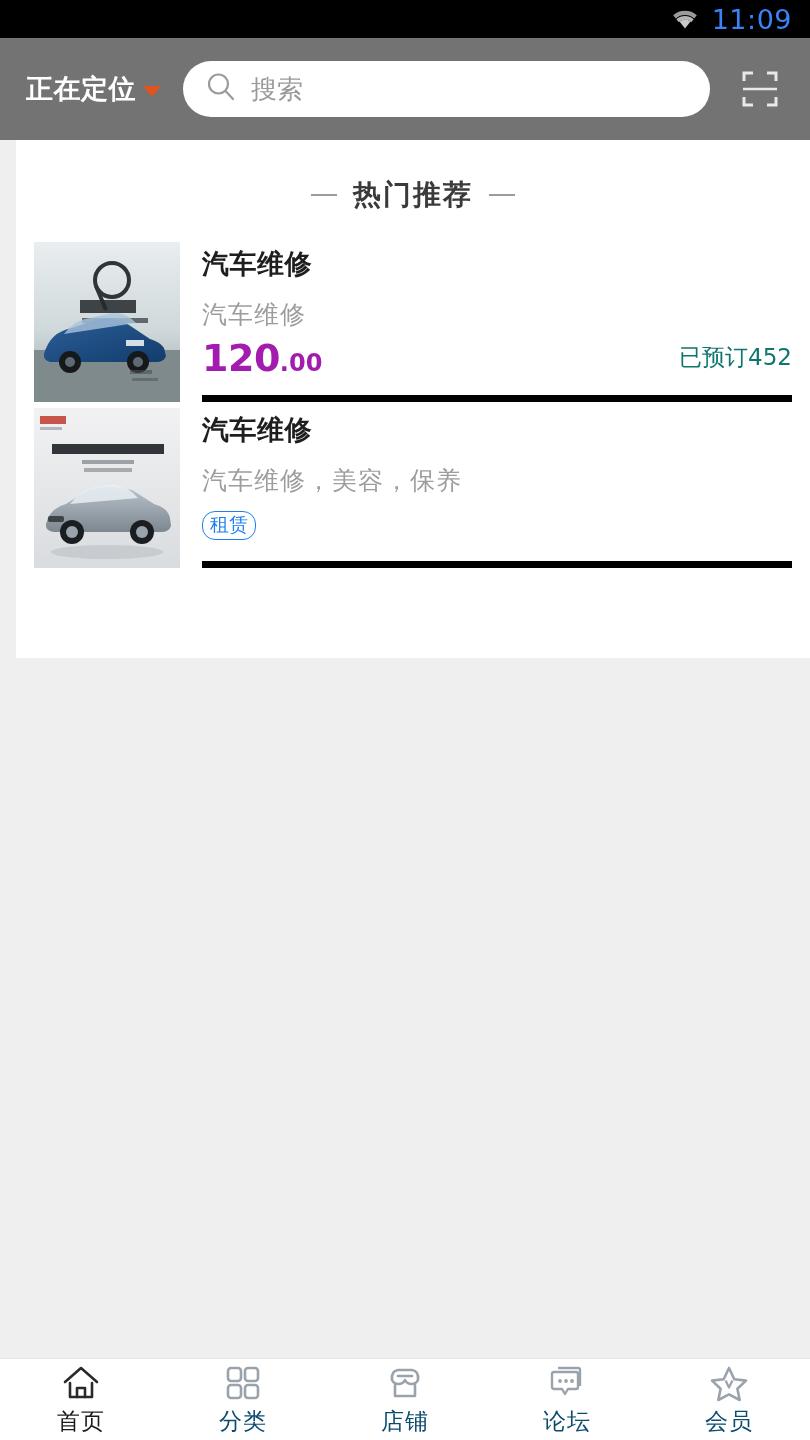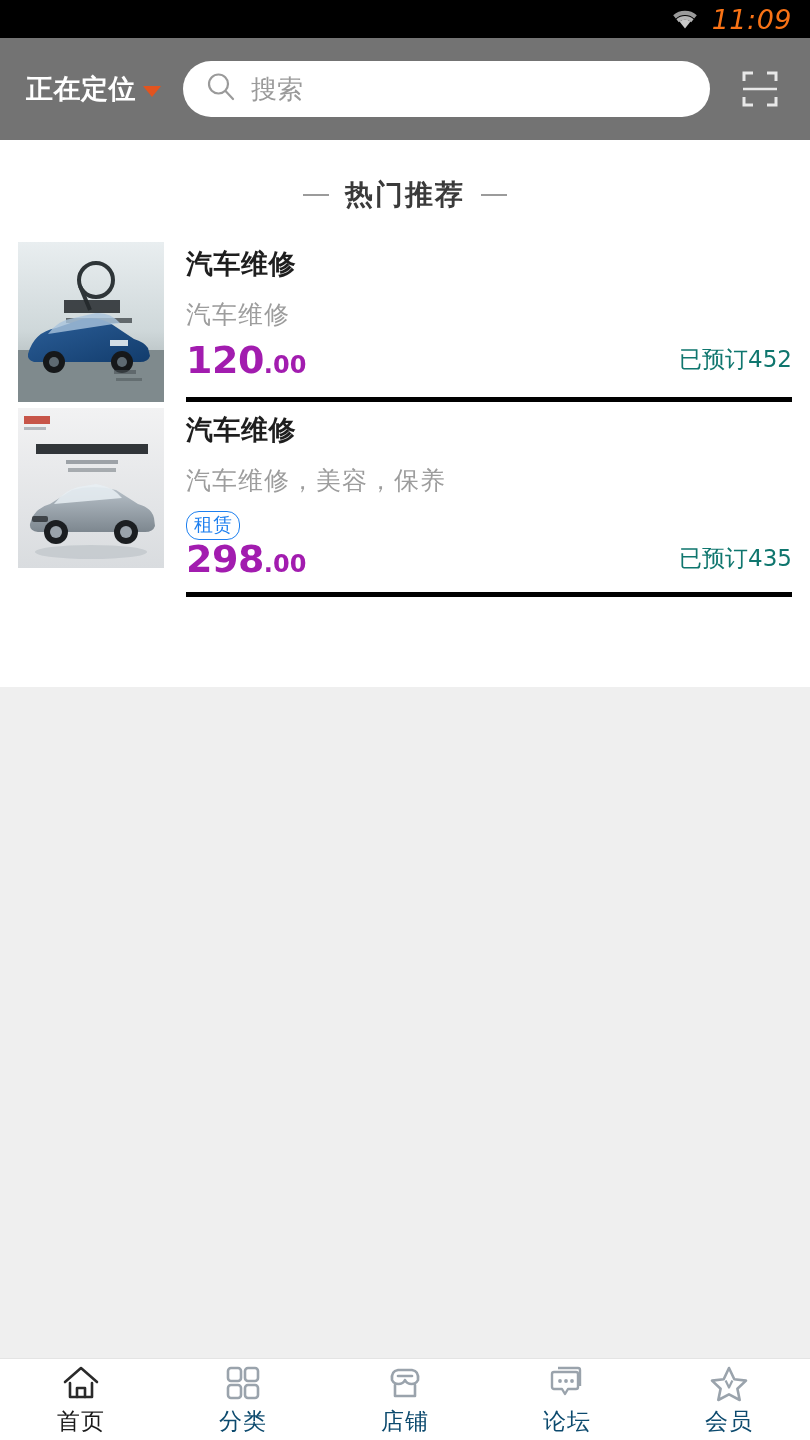--- a/index.html
+++ b/index.html
@@ -12,60 +12,60 @@
   .phone { position:relative; width:810px; height:1440px; background:#efefef; }
 
   
   .statusbar {
     height:38px; background:#000; display:flex;
     align-items:center; justify-content:flex-end;
     padding-right:18px; gap:12px;
   }
   .wifi-icon { width:30px; height:24px; position:relative; }
   .wifi-icon svg { display:block; }
-  .status-time { color:#f97316; font-size:27px; letter-spacing:.5px; line-height:1;font-style:italic; }
+  .status-time { color:#3b82f6; font-size:27px; letter-spacing:.5px; line-height:1; }
 
   
   .appbar {
     height:102px; background:#737373; display:flex;
     align-items:center; padding:0 22px 0 26px;
   }
   .location { display:flex; align-items:center; gap:7px; flex:0 0 auto; }
   .location-text { color:#fff; font-size:27px; font-weight:bold; letter-spacing:.5px; }
   .chev { width:0;height:0;border-left:9px solid transparent;border-right:9px solid transparent;
           border-top:11px solid #e2541f; margin-top:4px; }
 
   .searchbar {
     flex:1 1 auto; height:56px; background:#fff; border-radius:28px;
     margin:0 22px 0 22px; display:flex; align-items:center; padding-left:22px; gap:14px;text-align:right;
   }
   .search-ph { color:#9a9a9a; font-size:26px; }
 
   .scan-btn { width:56px; height:56px; flex:0 0 auto; position:relative; }
 
   
-  .sheet { background:#fff; padding-bottom:12px; }
+  .sheet { background:#fff; padding-bottom:12px;margin-left:16px; }
 
   .section-title {
     display:flex; align-items:center; justify-content:center;
     gap:16px; padding:36px 0 22px 0;
   }
   .section-title .dash { width:26px; height:2px; background:#9b9b9b; }
   .section-title .t { font-size:28px; color:#3a3a3a; font-weight:bold; letter-spacing:2px; }
 
   .card { display:flex; padding:0 18px 0 18px; }
   .card-thumb {
     width:146px; height:160px; flex:0 0 auto; margin-top:6px;
     background:#dfe3e6; overflow:hidden; position:relative;
   }
   .card-thumb svg { display:block; width:100%; height:100%; }
 
   .card-body {
     flex:1 1 auto; margin-left:22px; padding-top:10px;
-    border-bottom:5px solid #000000; padding-bottom:8px;
+    border-bottom:7px solid #000000; padding-bottom:8px;
     display:flex; flex-direction:column;
   }
   .card-title { font-size:27px; font-weight:bold; color:#1e1e1e; letter-spacing:.5px; }
   .card-sub { font-size:25px; color:#9d9d9d; margin-top:16px; letter-spacing:1px; }
   .tag {
     align-self:flex-start; margin-top:14px;
     border:1px solid #1d7fef; color:#1d7fef; font-size:19px;
     padding:2px 7px 3px 7px; border-radius:13px; line-height:1.15;
   }
   .card-foot { display:flex; align-items:flex-end; justify-content:space-between; margin-top:auto; }
@@ -211,26 +211,20 @@
           <circle cx="108" cy="124" r="12" fill="#1b1e21"></circle>
             <circle cx="108" cy="124" r="6" fill="#9aa3ab"></circle>
           <rect x="14" y="108" width="16" height="6" rx="2" fill="#2a2e32" opacity=".8"></rect>
           <ellipse cx="73" cy="144" rx="56" ry="7" fill="#b9bfc4" opacity=".6"></ellipse>
         </svg>
       </div>
       <div class="card-body">
         <div class="card-title">汽车维修</div>
         <div class="card-sub">汽车维修，美容，保养</div>
         <div class="tag">租赁</div>
-        <div class="card-foot">
-          <div class="price">
-            <span class="int">298</span><span class="dec">.00</span>
-          </div>
-          <div class="booked">已预订435</div>
-        </div>
       </div>
     </div>
 
     <div style="height:78px;"></div>
   </div>
 
   <div class="tabbar">
 
     <div class="tab active">
       <span class="ic">

